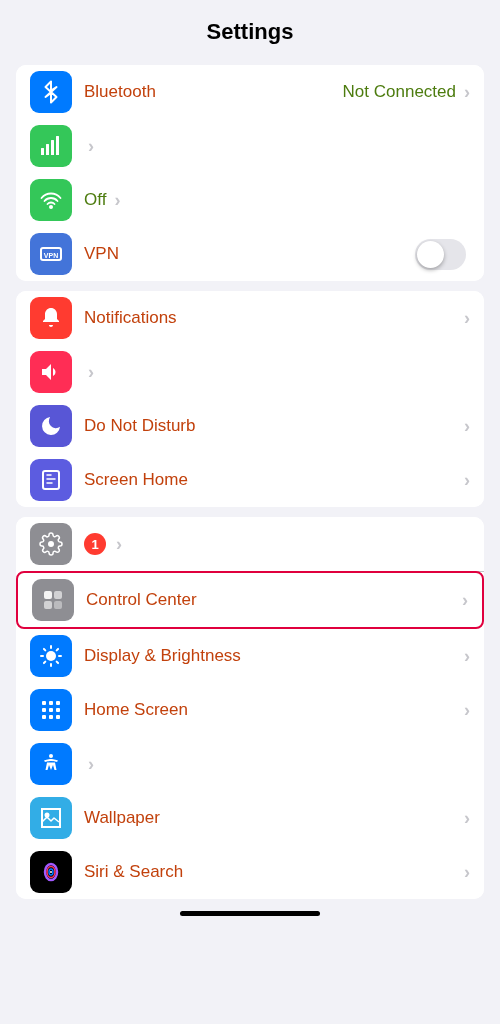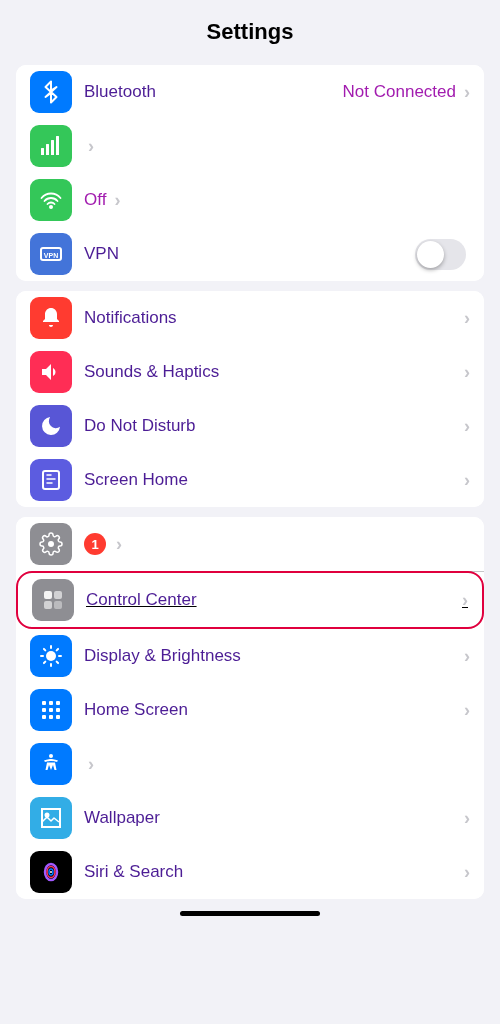--- a/index.html
+++ b/index.html
@@ -45,23 +45,22 @@
       content: '';
       position: absolute;
       bottom: 0;
       left: 58px;
       right: 0;
       height: 0.5px;
       background: #c6c6c8;
     }
     .settings-row.highlighted {
       border: 2.5px solid #e0003e;
-      border-radius: 16px;
+      border-radius: 8px;
       z-index: 2;
-      text-decoration: underline;
     }
     .settings-row.highlighted::after {
       display: none;
     }
 
     .icon-wrap {
       width: 42px;
       height: 42px;
       border-radius: 9px;
       margin: 6px 12px 6px 14px;
@@ -70,26 +69,26 @@
       justify-content: center;
       flex-shrink: 0;
     }
     .icon-wrap svg {
       width: 24px;
       height: 24px;
     }
 
     .row-label {
       font-size: 17px;
-      color: #4c1d95;
+      color: #c2410c;
       flex: 1;
     }
     .row-value {
       font-size: 17px;
-      color: #a21caf;
+      color: #4d7c0f;
       margin-right: 4px;
     }
     .chevron {
       color: #c7c7cc;
       font-size: 18px;
       font-weight: 600;
       margin-left: 4px;
     }
 
     .badge {
@@ -213,21 +212,20 @@
         </div>
         <span class="row-label">Notifications</span>
         <span class="chevron">›</span>
       </div>
       <div class="settings-row">
         <div class="icon-wrap bg-pink-red">
           <svg viewBox="0 0 24 24" fill="white">
             <path d="M3 9v6h4l5 5V4L7 9H3zm13.5 3c0-1.8-1-3.3-2.5-4.1v8.2c1.5-.8 2.5-2.3 2.5-4.1z"></path>
           </svg>
         </div>
-        <span class="row-label">Sounds &amp; Haptics</span>
         <span class="chevron">›</span>
       </div>
       <div class="settings-row">
         <div class="icon-wrap bg-purple">
           <svg viewBox="0 0 24 24" fill="white">
             <path d="M21 12.79A9 9 0 1111.21 3 7 7 0 0021 12.79z"></path>
           </svg>
         </div>
         <span class="row-label">Do Not Disturb</span>
         <span class="chevron">›</span>

